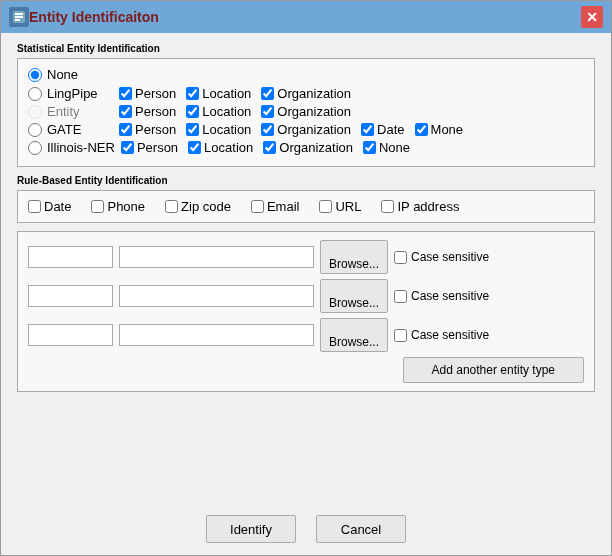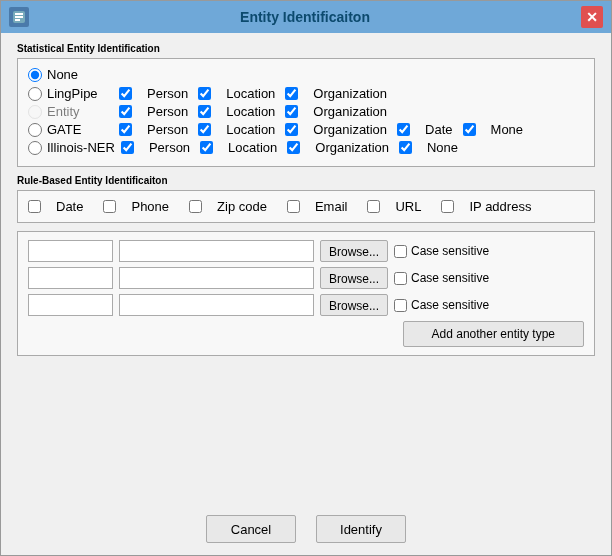--- a/index.html
+++ b/index.html
@@ -36,25 +36,25 @@
       height: 20px;
       background: #4a7aaa;
       border-radius: 2px;
       display: flex;
       align-items: center;
       justify-content: center;
       color: white;
       font-size: 11px;
     }
     .title-bar-text {
-      color: #0c4a6e;
+      color: #7f1d1d;
       font-size: 14px;
       font-weight: bold;
       flex: 1;
-      text-align: center;
+      text-align: left;
     }
     .title-bar-close {
       width: 22px;
       height: 22px;
       background: #e05050;
       border: none;
       color: white;
       font-size: 14px;
       font-weight: bold;
       cursor: pointer;
@@ -94,21 +94,21 @@
     }
     .check-group {
       display: flex;
       align-items: center;
       gap: 4px;
       flex-wrap: wrap;
     }
     .check-item {
       display: flex;
       align-items: center;
-      gap: 15px;
+      gap: 3px;
       margin-right: 6px;
     }
     input[type="radio"] {
       cursor: pointer;
       width: 14px;
       height: 14px;
     }
     input[type="checkbox"] {
       cursor: pointer;
       width: 13px;
@@ -165,21 +165,21 @@
     .dict-file-input {
       width: 195px;
       height: 22px;
       border: 1px solid #aaa;
       background: white;
       padding: 2px 4px;
       font-size: 12px;
     }
     .browse-btn {
       height: 22px;
-      padding: 4px 8px;
+      padding: 16px 8px;
       background: #e8e8e8;
       border: 1px solid #aaa;
       cursor: pointer;
       font-size: 12px;
       border-radius: 2px;
     }
     .case-check-item {
       display: flex;
       align-items: center;
       gap: 4px;
@@ -342,21 +342,21 @@
             <label class="check-item">
                 <input type="checkbox" checked="" style="">
                 <span>None</span>
               </label>
           </div>
         </div>
       </div>
     </div>
 
     <div>
-      <div class="section-title">Rule-Based Entity Identificaiton</div>
+      <div class="section-title">Rule-Based Entity Identification</div>
       <div class="rule-based-section">
         <div class="rule-check-row">
           <label class="check-item">
               <input type="checkbox" style="">
               <span>Date</span>
             </label>
           <label class="check-item">
               <input type="checkbox" style="">
               <span>Phone</span>
             </label>
@@ -415,16 +415,16 @@
 
         <div class="add-entity-row">
           <button class="add-entity-btn">Add another entity type</button>
         </div>
       </div>
     </div>
 
   </div>
 
   <div class="footer">
+    <button class="footer-btn">Identify</button>
     <button class="footer-btn">Cancel</button>
-    <button class="footer-btn">Identify</button>
   </div>
 </div>
 
 </body></html>

